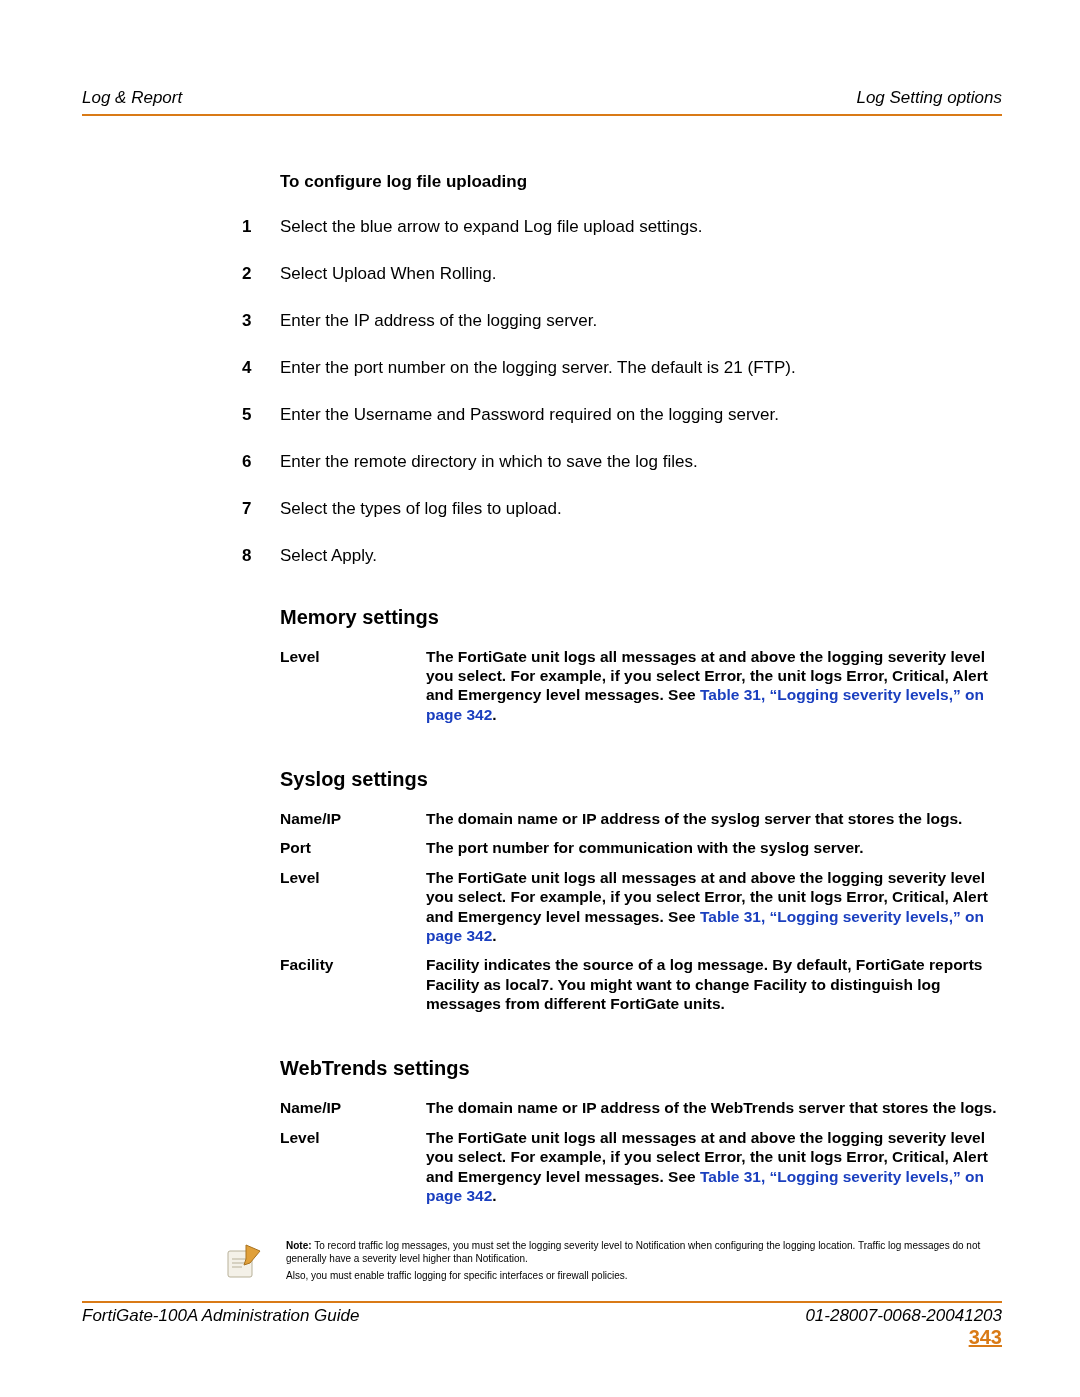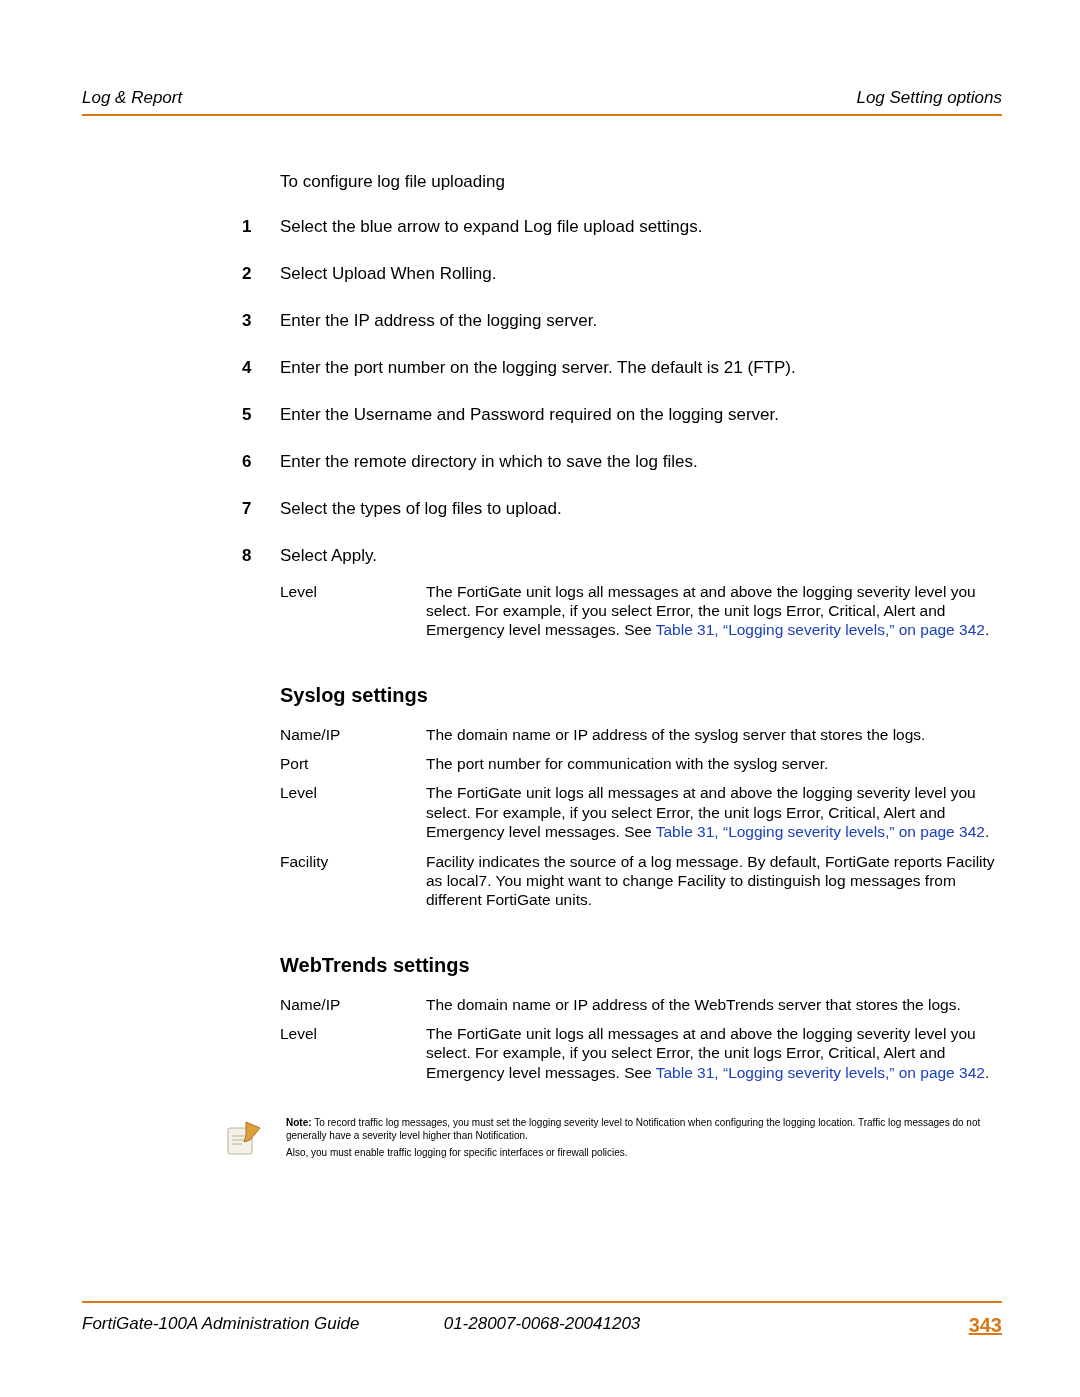--- a/index.html
+++ b/index.html
@@ -31,21 +31,21 @@
     border: none;
     border-top: 2px solid #d97a16;
     margin: 0;
   }
   .content {
     margin-left: 198px;
     margin-right: 0;
     margin-top: 56px;
   }
   .proc-title {
-    font-weight: normal;
+    font-weight: bold;
     font-size: 17px;
   }
   ol.steps {
     list-style: none;
     padding: 0;
     margin: 0;
     counter-reset: step;
     font-size: 17px;
   }
   ol.steps > li {
@@ -78,20 +78,21 @@
   }
   table.defs {
     border-collapse: collapse;
     width: 100%;
     font-size: 15.5px;
     line-height: 1.25;
   }
   table.defs td {
     vertical-align: top;
     padding: 4px 0 6px 0;
+    font-weight: bold;
   }
   table.defs td.term {
     width: 140px;
     white-space: nowrap;
     padding-right: 6px;
   }
   .xref {
     color: #1a3fbf;
   }
 
@@ -116,29 +117,30 @@
     left: 82px;
     right: 78px;
     bottom: 86px;
     border: none;
     border-top: 2px solid #d97a16;
   }
   .runfoot {
     position: absolute;
     left: 82px;
     right: 78px;
-    bottom: 60px;
+    bottom: 48px;
     display: flex;
     font-style: italic;
     font-size: 17px;
+    flex-direction: column;
   }
   .runfoot .mid {
     position: absolute;
     left: 0; right: 0;
-    text-align: center;
+    text-align: right;
   }
   .runfoot .pagenum {
     margin-left: auto;
     color: #d97a16;
     font-weight: bold;
     font-style: normal;
     font-size: 20px;
     text-decoration: underline;
   }
 </style>
@@ -177,20 +179,21 @@
           <span class="step-text">Enter the remote directory in which to save the log files.</span>
         </li>
       <li>
           <span class="step-text">Select the types of log files to upload.</span>
         </li>
       <li>
           <span class="step-text">Select Apply.</span>
         </li>
     </ol>
 
+    <h3 class="sect">Memory settings</h3>
     <table class="defs">
       <tbody>
           <tr>
         <td class="term">Level</td>
         <td>
           <span>The FortiGate unit logs all messages at and above the logging severity level you select. For example, if you select Error, the unit logs Error, Critical, Alert and Emergency level messages. See </span><span class="xref">Table 31, “Logging severity levels,” on page 342</span><span>.</span>
         </td>
       </tr>
     </tbody>
       </table>

